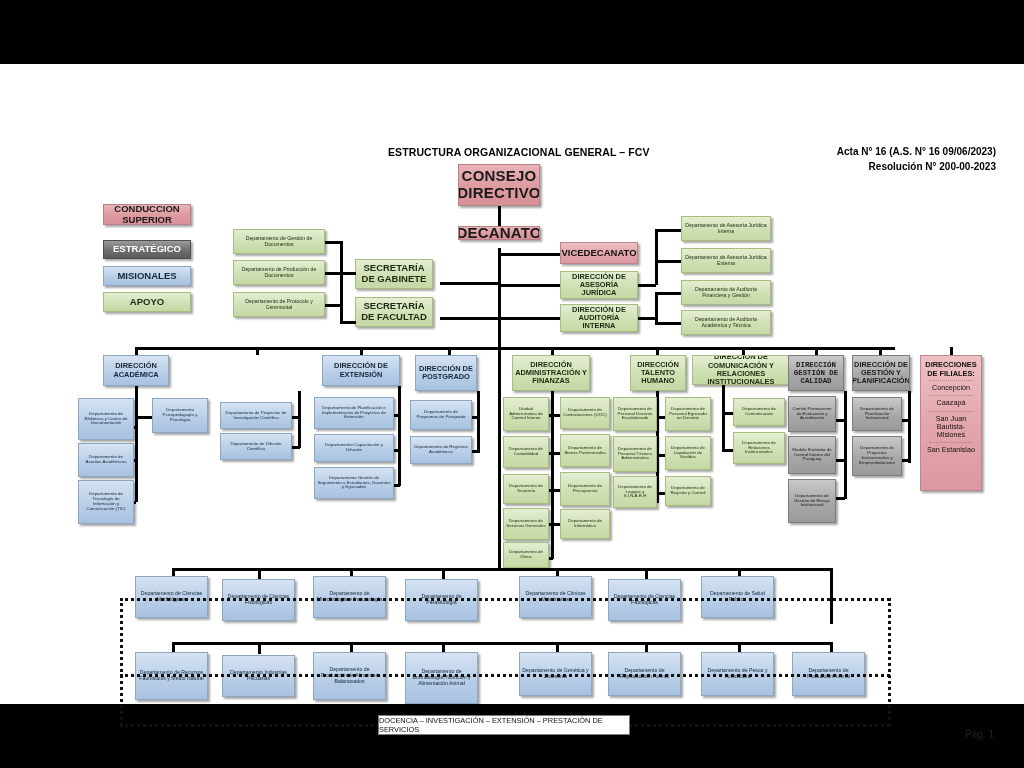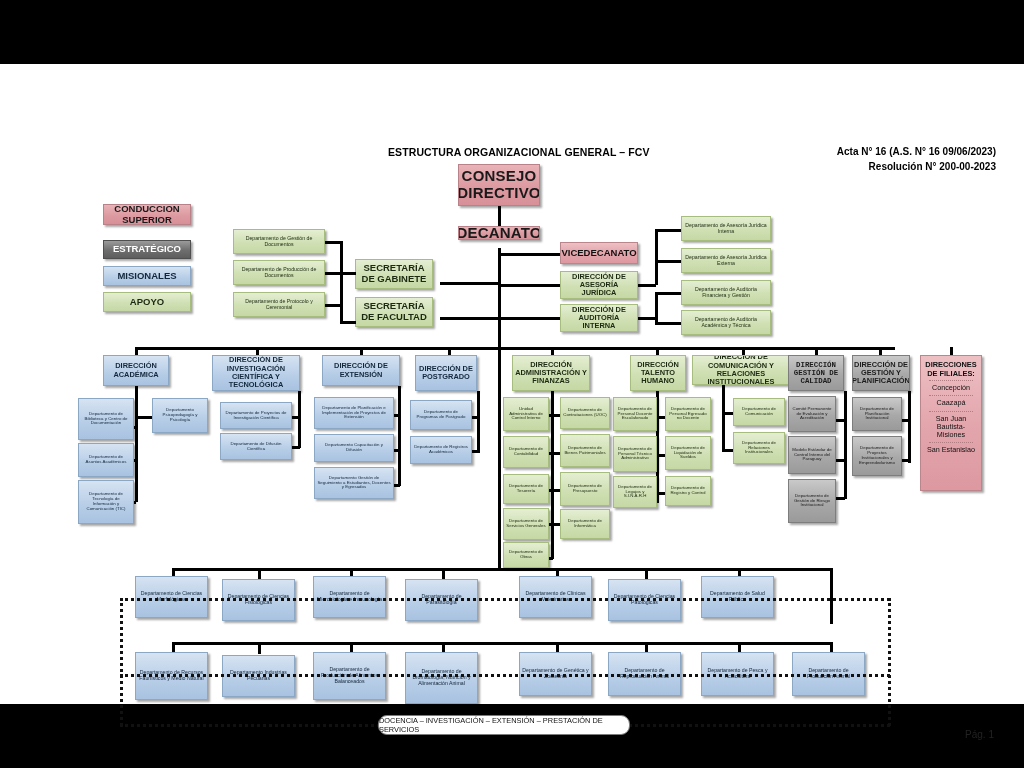--- a/index.html
+++ b/index.html
@@ -139,23 +139,20 @@
   <div class="ln lnv3" style="left:135px;top:322px;height:116px;"></div>
   <div class="ln lnh3" style="left:118px;top:362px;width:18px;"></div>
   <div class="ln lnh3" style="left:118px;top:395px;width:18px;"></div>
   <div class="ln lnh3" style="left:118px;top:437px;width:18px;"></div>
   <div class="ln lnh3" style="left:135px;top:352px;width:18px;"></div>
   <div class="box c-blue t-dep2" style="left:78px;top:334px;width:56px;height:42px;">Departamento de Biblioteca y Centro de Documentación</div>
   <div class="box c-blue t-dep2" style="left:78px;top:379px;width:56px;height:34px;">Departamento de Asuntos Académicos</div>
   <div class="box c-blue t-dep2" style="left:78px;top:416px;width:56px;height:44px;">Departamento de Tecnología de Información y Comunicación (TIC)</div>
   <div class="box c-blue t-dep2" style="left:152px;top:334px;width:56px;height:35px;">Departamento Psicopedagogía y Psicología</div>
 
-  <div class="box c-blue t-dir" style="left:212px;top:291px;width:88px;height:36px;flex-direction:column;">
-    <span style="white-space:pre-line;">DIRECCIÓN DE INVESTIGACIÓN CIENTÍFICA Y TECNOLÓGICA</span>
-  </div>
   <div class="ln lnv3" style="left:298px;top:327px;height:57px;"></div>
   <div class="ln lnh3" style="left:290px;top:352px;width:10px;"></div>
   <div class="ln lnh3" style="left:290px;top:382px;width:10px;"></div>
   <div class="box c-blue t-dep2" style="left:220px;top:338px;width:72px;height:27px;">Departamento de Proyectos de Investigación Científica</div>
   <div class="box c-blue t-dep2" style="left:220px;top:369px;width:72px;height:27px;">Departamento de Difusión Científica</div>
 
   <div class="box c-blue t-dir" style="left:322px;top:291px;width:78px;height:31px;flex-direction:column;">
     <span style="white-space:pre-line;">DIRECCIÓN DE EXTENSIÓN</span>
   </div>
   <div class="ln lnv3" style="left:398px;top:322px;height:100px;"></div>
@@ -298,15 +295,15 @@
   <div class="box c-blue t-dep" style="left:608px;top:588px;width:73px;height:44px;">Departamento de Reproducción Animal</div>
   <div class="box c-blue t-dep" style="left:701px;top:588px;width:73px;height:44px;">Departamento de Pesca y Acuicultura</div>
   <div class="box c-blue t-dep" style="left:792px;top:588px;width:73px;height:44px;">Departamento de Producción Animal</div>
 
   <div class="dot-h" style="left:120px;top:534px;width:770px;"></div>
   <div class="dot-h" style="left:120px;top:610px;width:770px;"></div>
   <div class="dot-v" style="left:120px;top:534px;height:128px;"></div>
   <div class="dot-v" style="left:888px;top:534px;height:128px;"></div>
   <div class="dot-h" style="left:120px;top:660px;width:770px;"></div>
 
-  <div class="legendbox" style="left:378px;top:651px;width:250px;height:18px;border-radius:9px;">DOCENCIA – INVESTIGACIÓN – EXTENSIÓN – PRESTACIÓN DE SERVICIOS</div>
+  <div class="legendbox" style="left:378px;top:651px;width:250px;height:18px;">DOCENCIA – INVESTIGACIÓN – EXTENSIÓN – PRESTACIÓN DE SERVICIOS</div>
 
 </div>
 
 </body></html>

